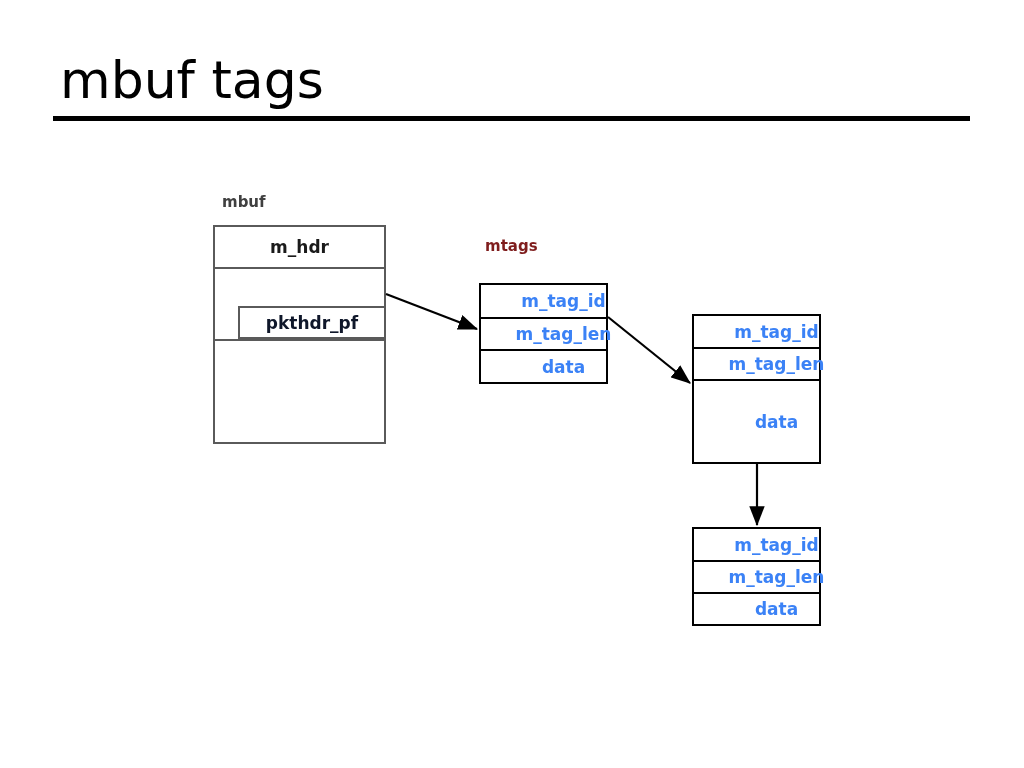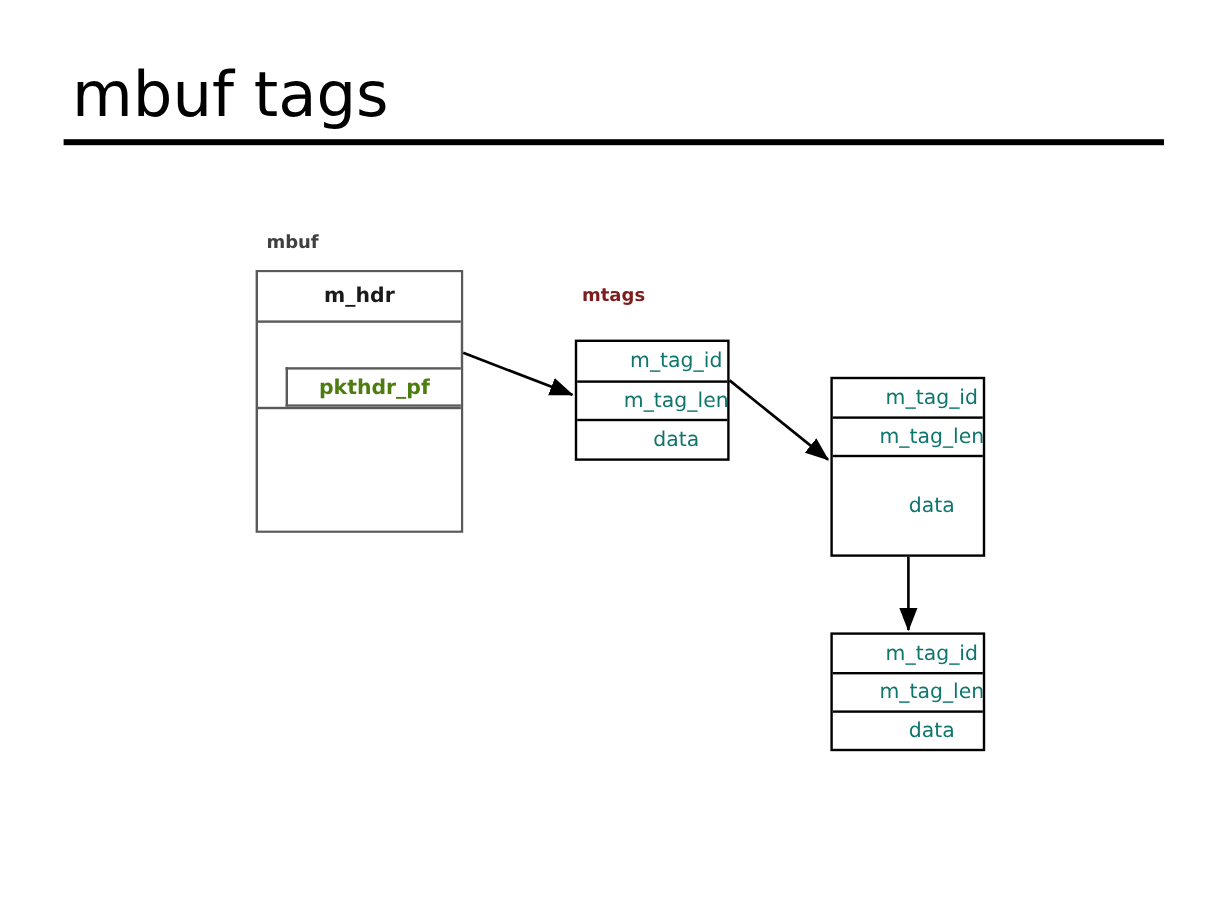--- a/index.html
+++ b/index.html
@@ -108,21 +108,21 @@
     height: 33px;
     box-sizing: border-box;
     border: 2px solid #5a5a5a;
     border-right: none;
     background: #ffffff;
     display: flex;
     align-items: center;
     justify-content: center;
     font-size: 17px;
     font-weight: bold;
-    color: #4d7c0f;
+    color: #0f172a;
   }
   #mbuf-row-body {
     position: absolute;
     left: 0;
     top: 112px;
     width: 169px;
     height: 103px;
     box-sizing: border-box;
     border-top: 2px solid #5a5a5a;
     background: #ffffff;
@@ -134,22 +134,22 @@
     box-sizing: border-box;
     border: 2px solid #000000;
     background: #ffffff;
   }
   .mtag-row {
     box-sizing: border-box;
     display: flex;
     align-items: center;
     justify-content: center;
     font-size: 17px;
-    font-weight: normal;
-    color: #0f766e;
+    font-weight: bold;
+    color: #3b82f6;
     border-bottom: 2px solid #000000;
     padding-left: 40px;
   }
   .mtag-row.last {
     border-bottom: none;
   }
 
   #mtag-1 { left: 479px; top: 267px; width: 129px; height: 101px; }
   #mtag-1 .r1 { height: 34px; }
   #mtag-1 .r2 { height: 32px; }

